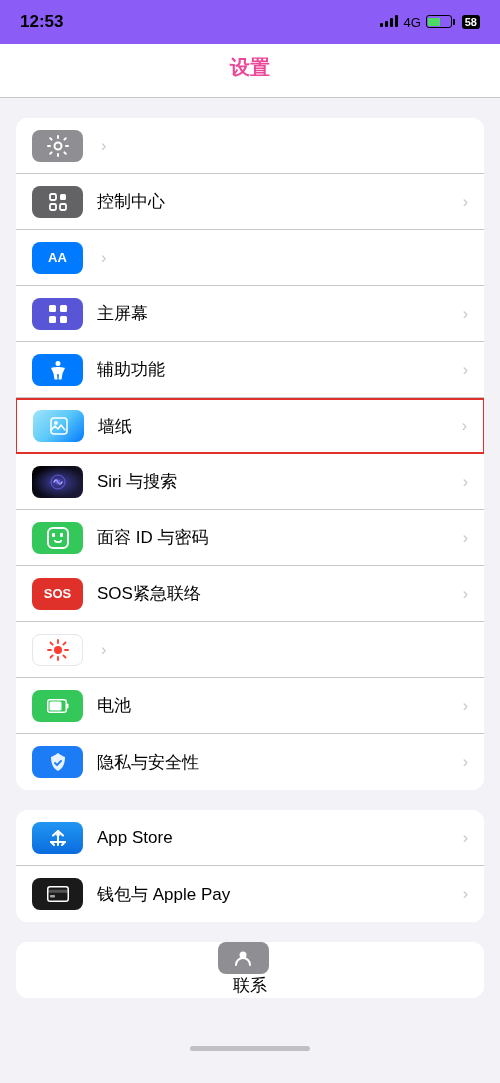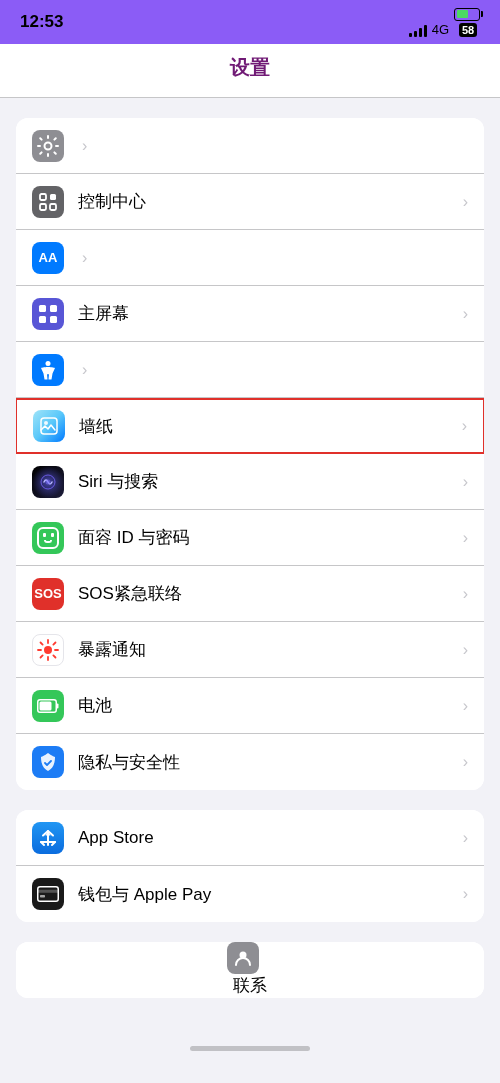--- a/index.html
+++ b/index.html
@@ -21,21 +21,21 @@
       justify-content: space-between;
       padding: 0 20px;
     }
     .status-time {
       font-size: 17px;
       font-weight: 600;
       color: #000;
     }
     .status-right {
       display: flex;
-      align-items: flex-end;
+      align-items: flex-start;
       gap: 5px;
     }
     .signal-bars {
       display: flex;
       align-items: flex-end;
       gap: 2px;
       height: 12px;
     }
     .signal-bar {
       width: 3px;
@@ -43,22 +43,21 @@
       border-radius: 1px;
     }
     .signal-text {
       font-size: 13px;
       font-weight: 500;
       color: #000;
     }
     .battery-container {
       display: flex;
       align-items: center;
-      gap: 2px;
-      flex-direction: column;
+      gap: 8px;
     }
     .battery {
       width: 26px;
       height: 13px;
       border: 1.5px solid #000;
       border-radius: 3px;
       position: relative;
       display: flex;
       align-items: center;
       padding: 1.5px;
@@ -94,21 +93,21 @@
     
     .nav-title {
       background: #fff;
       text-align: center;
       padding: 10px 0 16px;
       border-bottom: 1px solid #c6c6c8;
     }
     .nav-title-text {
       font-size: 20px;
       font-weight: 600;
-      color: #701a75;
+      color: #ec4899;
     }
 
     
     .settings-section {
       margin: 20px 16px 0;
       background: #fff;
       border-radius: 12px;
       overflow: hidden;
     }
     .settings-section + .settings-section {
@@ -123,21 +122,21 @@
       border-bottom: 1px solid #c6c6c8;
       background: #fff;
       cursor: pointer;
       position: relative;
     }
     .settings-item:last-child {
       border-bottom: none;
     }
 
     .icon-wrapper {
-      width: 32px;
+      width: 51px;
       height: 32px;
       border-radius: 8px;
       display: flex;
       align-items: center;
       justify-content: center;
       margin-right: 14px;
       flex-shrink: 0;
       font-size: 18px;
       overflow: hidden;
     }
@@ -292,20 +291,21 @@
     <span class="chevron">›</span>
   </div>
 
   <div class="settings-item">
     <div class="icon-wrapper" style="background:#007aff;">
       <svg width="22" height="22" viewBox="0 0 22 22" fill="none">
         <circle cx="11" cy="4.5" r="2.5" fill="white"></circle>
         <path d="M11 8c-4 0-7 1-7 1l2.5 5.5 1 6h3l-.5-5.5 1 .5 1-.5-.5 5.5h3l1-6 2.5-5.5s-3-1-7-1z" fill="white"></path>
       </svg>
     </div>
+    <span class="item-label">辅助功能</span>
     <span class="chevron">›</span>
   </div>
 
   <div class="settings-item" style="border: 2.5px solid #e0302a; margin: 0 -1px; position:relative; z-index:2;">
     <div class="icon-wrapper" style="background:linear-gradient(135deg,#a0e4f8 0%,#5ac8fa 50%,#007aff 100%);">
       <svg width="22" height="22" viewBox="0 0 22 22" fill="none">
         <path d="M3 6a3 3 0 0 1 3-3h10a3 3 0 0 1 3 3v10a3 3 0 0 1-3 3H6a3 3 0 0 1-3-3V6z" stroke="white" stroke-width="1.5" fill="none"></path>
         <circle cx="8" cy="8" r="2" fill="white" opacity="0.9"></circle>
         <path d="M3 15l4-4 3 3 3-4 4 5" stroke="white" stroke-width="1.5" stroke-linecap="round" stroke-linejoin="round"></path>
       </svg>
@@ -356,21 +356,20 @@
         <line x1="11" y1="1" x2="11" y2="4" stroke="#ff3b30" stroke-width="1.8" stroke-linecap="round"></line>
         <line x1="11" y1="18" x2="11" y2="21" stroke="#ff3b30" stroke-width="1.8" stroke-linecap="round"></line>
         <line x1="1" y1="11" x2="4" y2="11" stroke="#ff3b30" stroke-width="1.8" stroke-linecap="round"></line>
         <line x1="18" y1="11" x2="21" y2="11" stroke="#ff3b30" stroke-width="1.8" stroke-linecap="round"></line>
         <line x1="3.51" y1="3.51" x2="5.63" y2="5.63" stroke="#ff3b30" stroke-width="1.8" stroke-linecap="round"></line>
         <line x1="16.37" y1="16.37" x2="18.49" y2="18.49" stroke="#ff3b30" stroke-width="1.8" stroke-linecap="round"></line>
         <line x1="18.49" y1="3.51" x2="16.37" y2="5.63" stroke="#ff3b30" stroke-width="1.8" stroke-linecap="round"></line>
         <line x1="5.63" y1="16.37" x2="3.51" y2="18.49" stroke="#ff3b30" stroke-width="1.8" stroke-linecap="round"></line>
       </svg>
     </div>
-    <span class="item-label">暴露通知</span>
     <span class="chevron">›</span>
   </div>
 
   <div class="settings-item">
     <div class="icon-wrapper" style="background:#34c759;">
       <svg width="22" height="14" viewBox="0 0 22 14" fill="none">
         <rect x="0.75" y="0.75" width="18.5" height="12.5" rx="2.25" stroke="white" stroke-width="1.5" fill="none"></rect>
         <rect x="19.5" y="4.5" width="2" height="5" rx="1" fill="white"></rect>
         <rect x="2.5" y="2.5" width="12" height="9" rx="1.5" fill="white"></rect>
       </svg>

